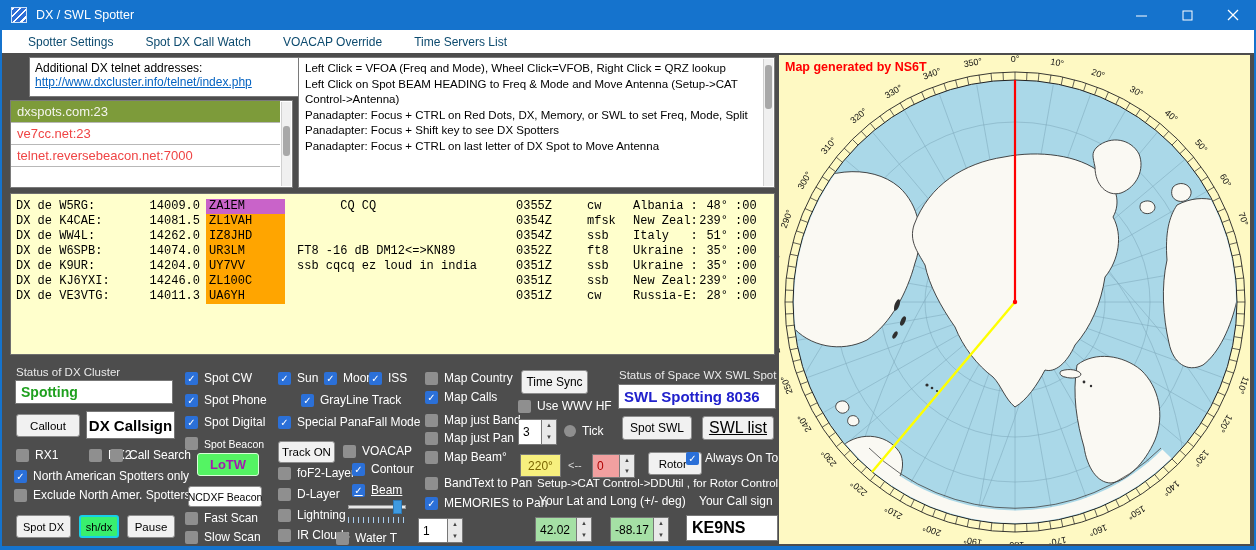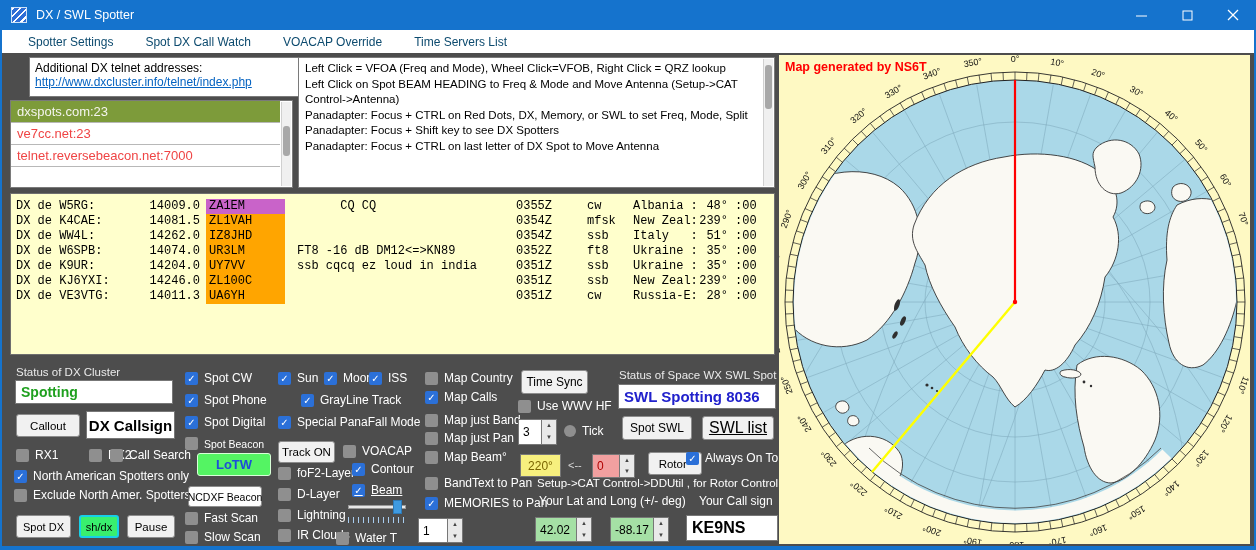--- a/index.html
+++ b/index.html
@@ -246,21 +246,21 @@
       <span>Spot Phone</span>
     </label>
   <label class="cb on" style="left:183px;top:415px;">
       <span class="bx"></span>
       <span>Spot Digital</span>
     </label>
   <label class="cb small" style="left:183px;top:437px;">
       <span class="bx"></span>
       <span>Spot Beacon</span>
     </label>
-  <div class="btn" style="left:195px;top:453px;width:74px;height:23px;background:#54f463;color:#1d4ed8;font-weight:bold;font-size:13px;border:1px solid #d8ffd8;">LoTW</div>
+  <div class="btn" style="left:195px;top:453px;width:62px;height:23px;background:#54f463;color:#a21caf;font-weight:bold;font-size:13px;border:1px solid #d8ffd8;">LoTW</div>
   <div class="btn" style="left:186px;top:486px;width:74px;height:21px;font-size:10.5px;background:#fdfdfd;">NCDXF Beacon</div>
   <label class="cb" style="left:183px;top:511px;">
       <span class="bx"></span>
       <span>Fast Scan</span>
     </label>
   <label class="cb" style="left:183px;top:530px;">
       <span class="bx"></span>
       <span>Slow Scan</span>
     </label>
 

